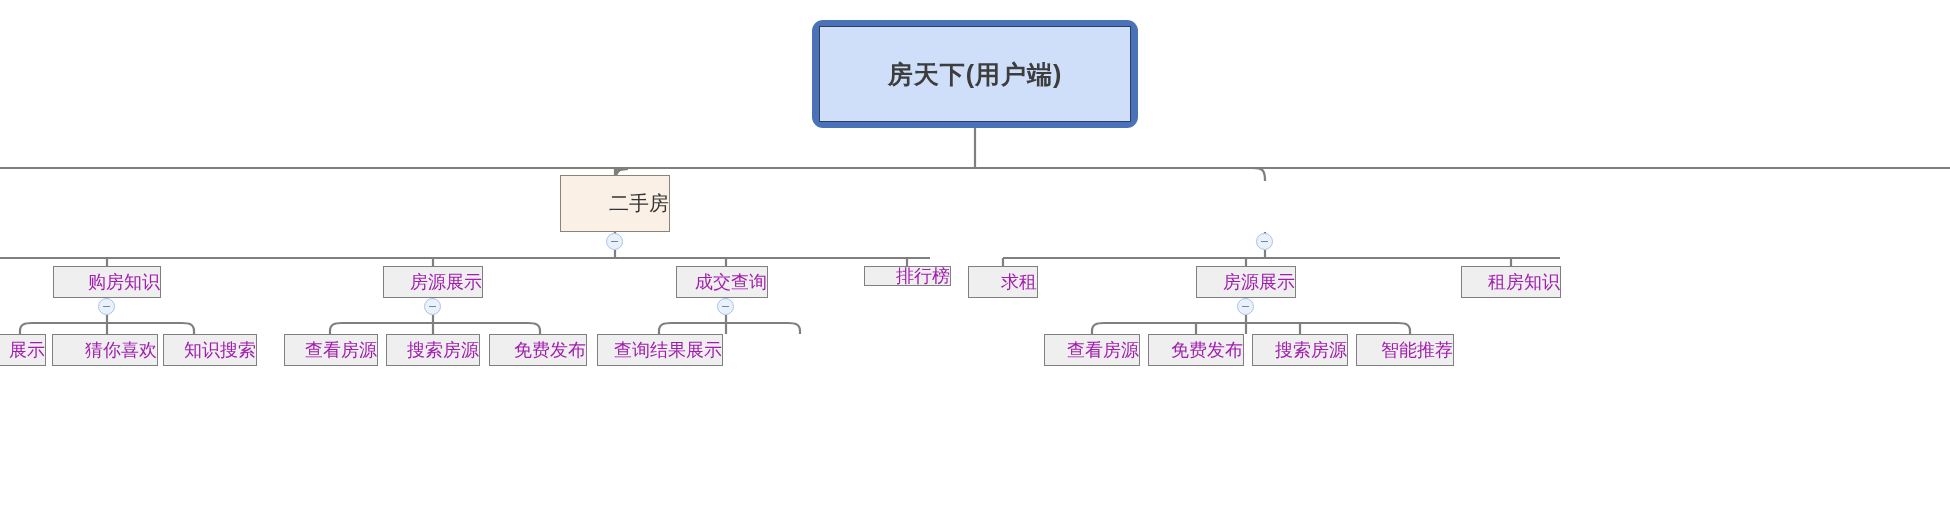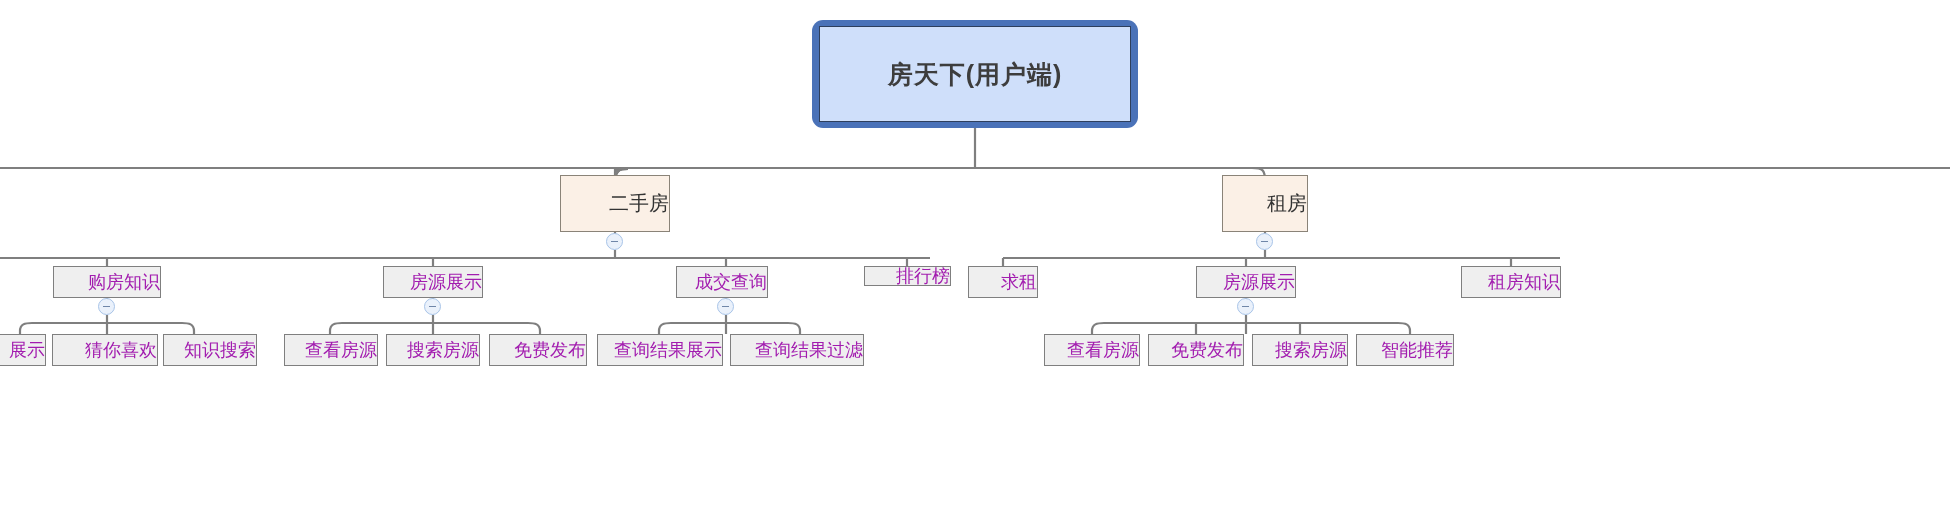--- a/index.html
+++ b/index.html
@@ -159,21 +159,20 @@
       <path d="M1246,323 L1246,334"></path>
     </g>
   </svg>
 
   <div class="node root" style="left:812px;top:20px;width:326px;height:108px;">
     <div class="root-inner">房天下(用户端)</div>
   </div>
 
   <div class="node lvl2" style="left:560px;top:175px;width:110px;height:57px;">二手房</div>
 
-  <div class="node lvl2" style="left:1222px;top:175px;width:86px;height:57px;">租房</div>
 
   <div class="toggle" style="left:606px;top:233px;">
     <span class="bar"></span>
   </div>
   <div class="toggle" style="left:1256px;top:233px;">
     <span class="bar"></span>
   </div>
 
   <div class="node lvl3" style="left:53px;top:266px;width:108px;height:32px;">购房知识</div>
 
@@ -209,21 +208,20 @@
   <div class="node lvl4" style="left:163px;top:334px;width:94px;height:32px;">知识搜索</div>
 
   <div class="node lvl4" style="left:284px;top:334px;width:94px;height:32px;">查看房源</div>
 
   <div class="node lvl4" style="left:386px;top:334px;width:94px;height:32px;">搜索房源</div>
 
   <div class="node lvl4" style="left:489px;top:334px;width:98px;height:32px;">免费发布</div>
 
   <div class="node lvl4" style="left:597px;top:334px;width:126px;height:32px;">查询结果展示</div>
 
-  <div class="node lvl4" style="left:730px;top:334px;width:134px;height:32px;">查询结果过滤</div>
 
   <div class="node lvl4" style="left:1044px;top:334px;width:96px;height:32px;">查看房源</div>
 
   <div class="node lvl4" style="left:1148px;top:334px;width:96px;height:32px;">免费发布</div>
 
   <div class="node lvl4" style="left:1252px;top:334px;width:96px;height:32px;">搜索房源</div>
 
   <div class="node lvl4" style="left:1356px;top:334px;width:98px;height:32px;">智能推荐</div>
 
 </div>

